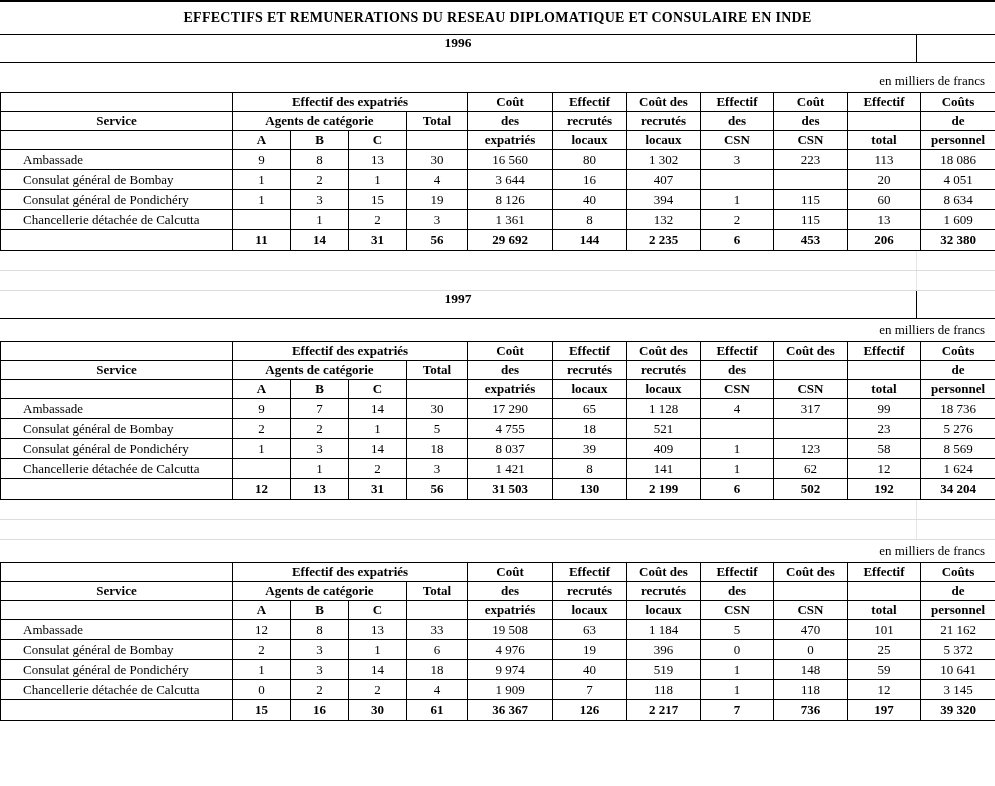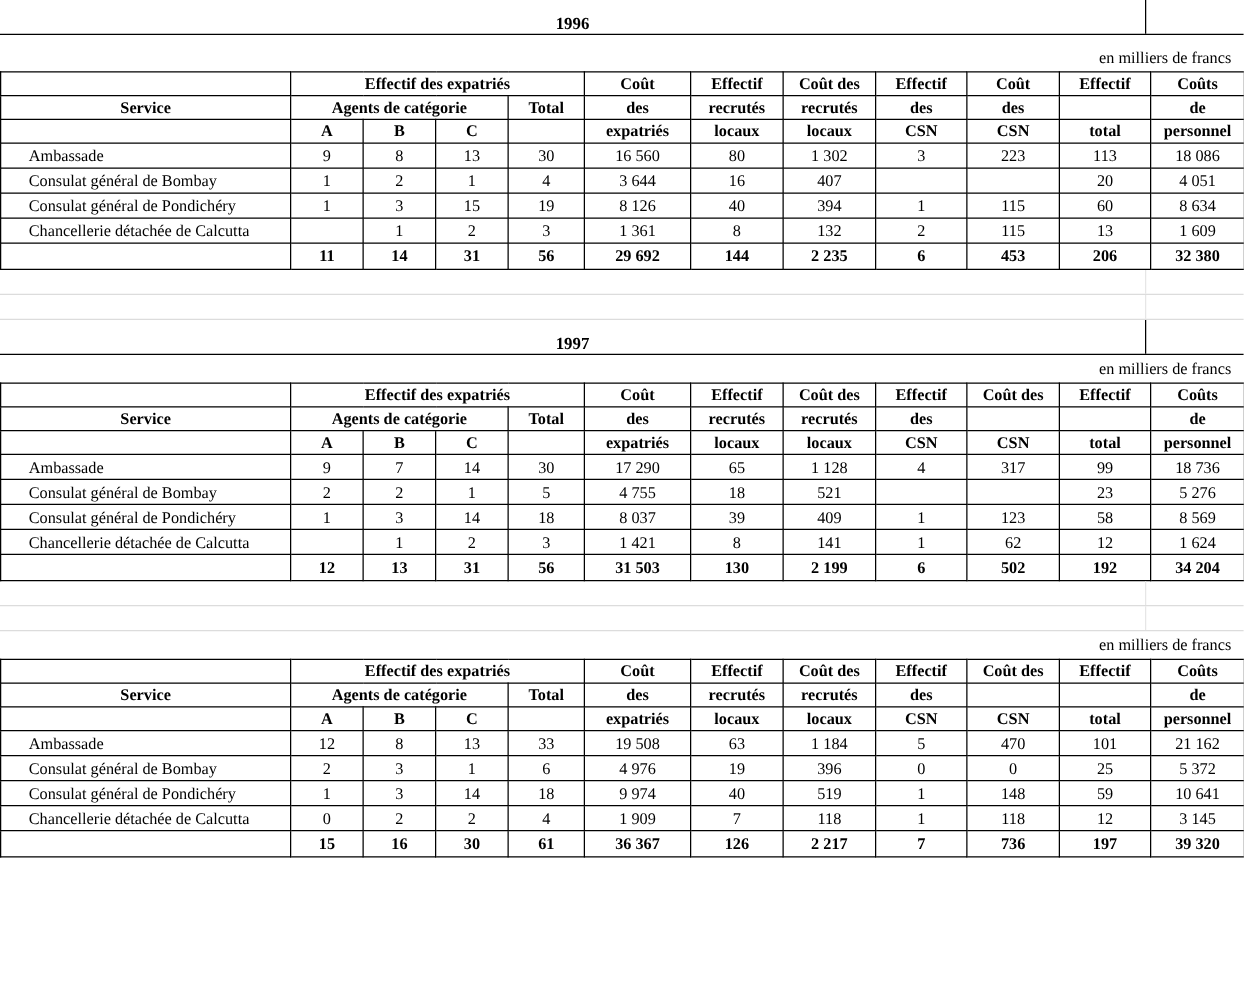--- a/index.html
+++ b/index.html
@@ -18,21 +18,21 @@
     border-top: 2px solid #000;
     border-bottom: 1px solid #000;
     display: flex; align-items: center; justify-content: center;
     font-weight: 700; font-size: 14px; letter-spacing: .3px;
   }
 
   .year-row {
     height: 28px;
     border-bottom: 1px solid #000;
     position: relative;
-    display: flex; align-items: flex-end;
+    display: flex; align-items: flex-start;
   }
   .year-row .year-inner { width: 916px; text-align: center; font-weight: 700; font-size: 13.5px; }
   .year-row::after { content: ""; position: absolute; left: 916px; top: 0; bottom: 0; width: 1px; background: #000; }
 
   .unit-row { position: relative; height: 22px; }
   .unit-row.tall { height: 29px; }
   .unit-note { position: absolute; right: 10px; bottom: 3px; font-size: 13px; }
 
   .gap-row { height: 20px; border-bottom: 1px solid #dcdcdc; position: relative; }
   .gap-row::after { content: ""; position: absolute; left: 916px; top: 0; bottom: 0; width: 1px; background: #e6e6e6; }
@@ -55,20 +55,23 @@
   .sheet-table thead th, .sheet-table thead td { font-weight: 700; height: 19px; }
   .sheet-table td.svc-label { font-weight: 700; }
   .sheet-table td.svc-name { text-align: left; padding-left: 22px; }
   .sheet-table tr.total-row td { font-weight: 700; height: 21px; }
 </style>
 </head>
 <body>
 
 <div class="sheet">
 
+  <div class="title-row">
+    <span>EFFECTIFS ET REMUNERATIONS DU RESEAU DIPLOMATIQUE ET CONSULAIRE EN INDE</span>
+  </div>
 
   <div class="year-row">
     <div class="year-inner">1996</div>
   </div>
   <div class="unit-row tall">
     <span class="unit-note">en milliers de francs</span>
   </div>
   <table class="sheet-table">
       <colgroup>
         <col style="width: 232px;">

